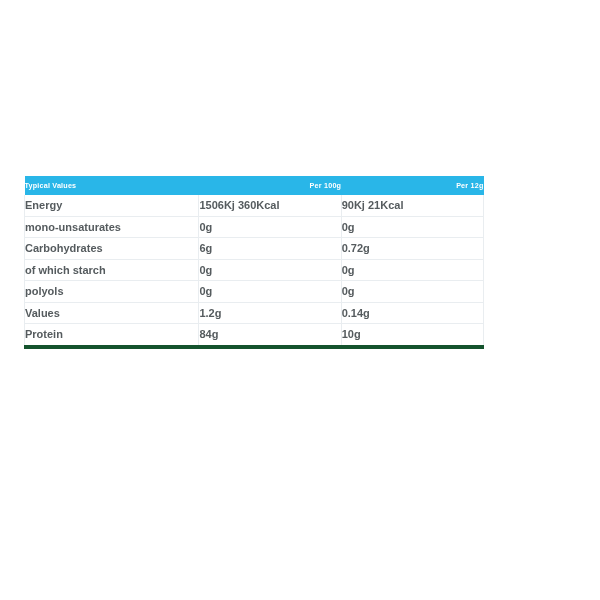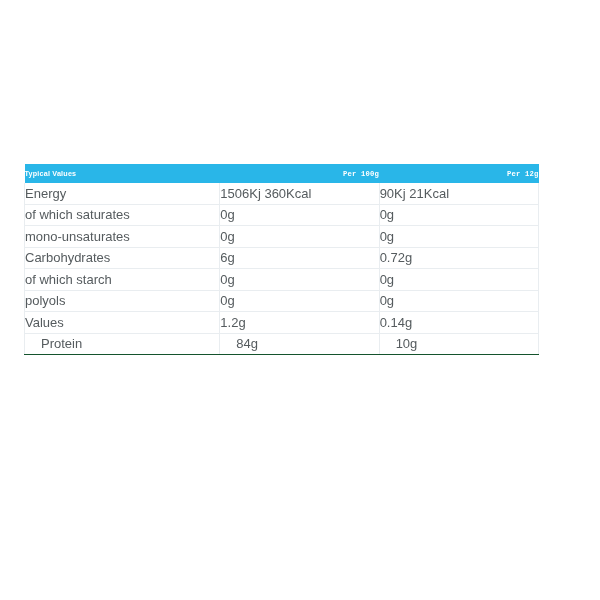--- a/index.html
+++ b/index.html
@@ -18,22 +18,22 @@
     width: 600px;
     height: 600px;
     box-sizing: border-box;
     display: flex;
     align-items: center;
     justify-content: center;
   }
   .table-wrap {
     position: absolute;
     left: 24px;
-    top: 164px;
-    width: 515px;
+    top: 176px;
+    width: 460px;
   }
   table.nutrition {
     width: 100%;
     border-collapse: collapse;
     table-layout: fixed;
     font-size: 7.5px;
   }
   table.nutrition th,
   table.nutrition td {
     padding: 0;
@@ -50,32 +50,31 @@
   }
   th.col-name {
     text-align: left;
     padding-left: 10px;
     width: 38%;
   }
   th.col-val {
     text-align: right;
     padding-right: 10px;
     width: 31%;
-    font-family: Liberation Mono, monospace;
   }
   tbody td {
     height: 20.5px;
     vertical-align: middle;
     color: #555b5e;
-    font-size: 13px;
+    font-size: 11px;
     border-bottom: 1px solid #e9edf0;
+    font-weight: bold;
   }
   tbody tr:last-child td {
-    border-bottom: 1px solid #14532d;
-    padding-left: 16px;
+    border-bottom: 4px solid #14532d;
   }
   td.c-name {
     text-align: left;
     padding-left: 10px;
     border-right: 1px solid #e9edf0;
     border-left: 1px solid #e9edf0;
   }
   td.c-val {
     text-align: left;
     padding-right: 10px;
@@ -96,25 +95,20 @@
           <th class="col-name">Typical Values</th>
           <th class="col-val">Per 100g</th>
           <th class="col-val">Per 12g</th>
         </tr>
       </thead>
       <tbody>
         <tr>
           <td class="c-name">Energy</td>
           <td class="c-val first">1506Kj 360Kcal</td>
           <td class="c-val">90Kj 21Kcal</td>
-        </tr>
-        <tr>
-          <td class="c-name">of which saturates</td>
-          <td class="c-val first">0g</td>
-          <td class="c-val">0g</td>
         </tr>
         <tr>
           <td class="c-name">mono-unsaturates</td>
           <td class="c-val first">0g</td>
           <td class="c-val">0g</td>
         </tr>
         <tr>
           <td class="c-name">Carbohydrates</td>
           <td class="c-val first">6g</td>
           <td class="c-val">0.72g</td>

